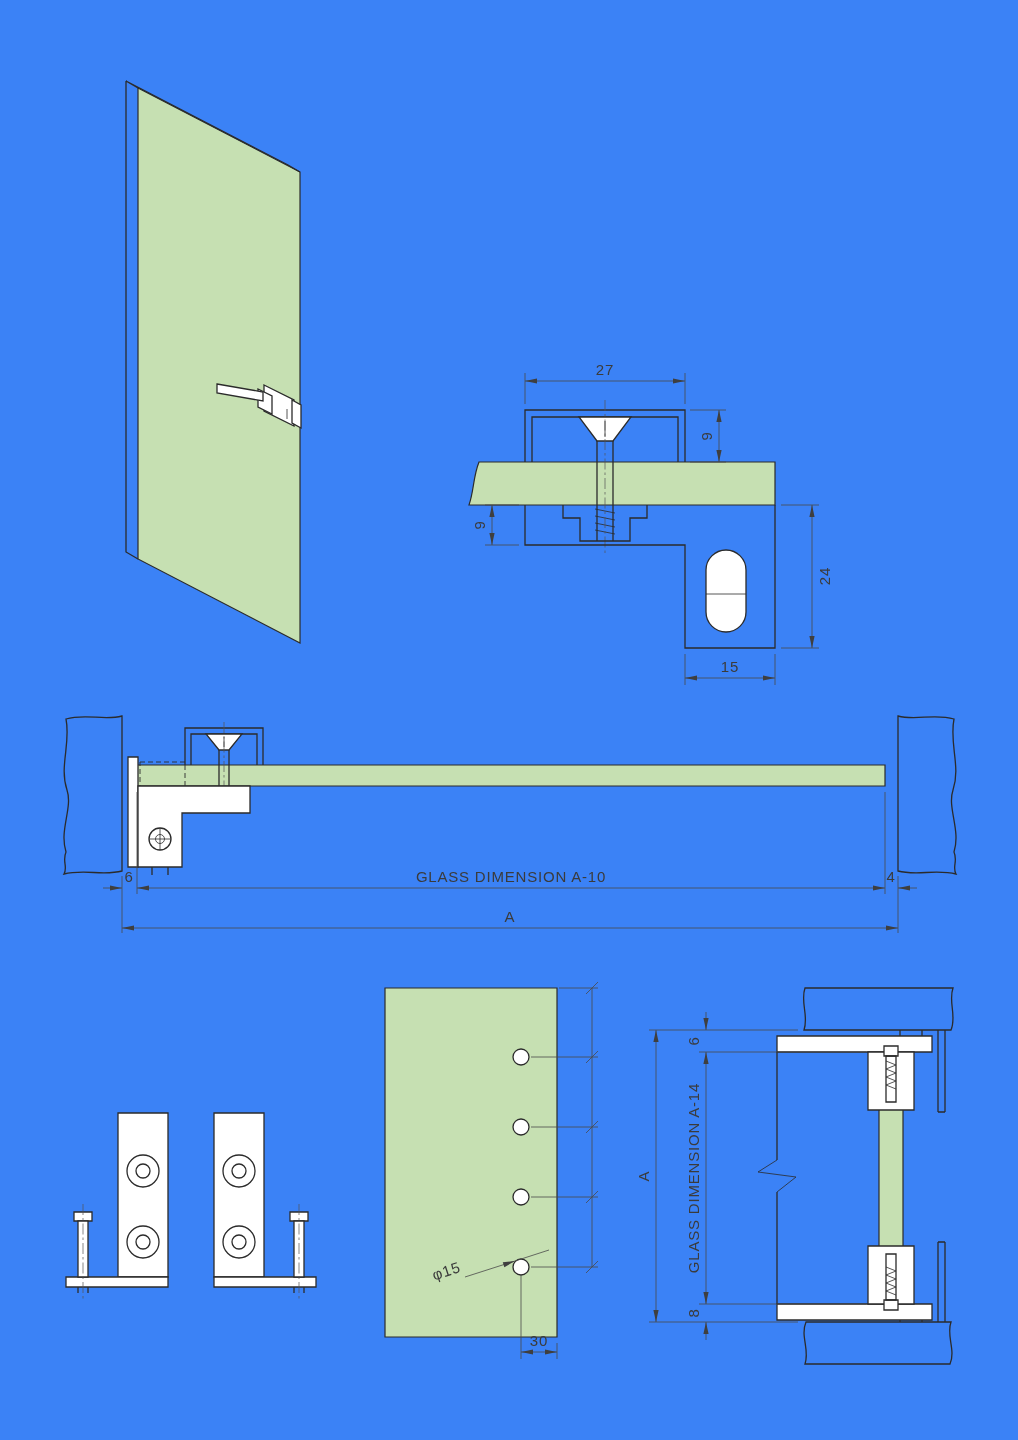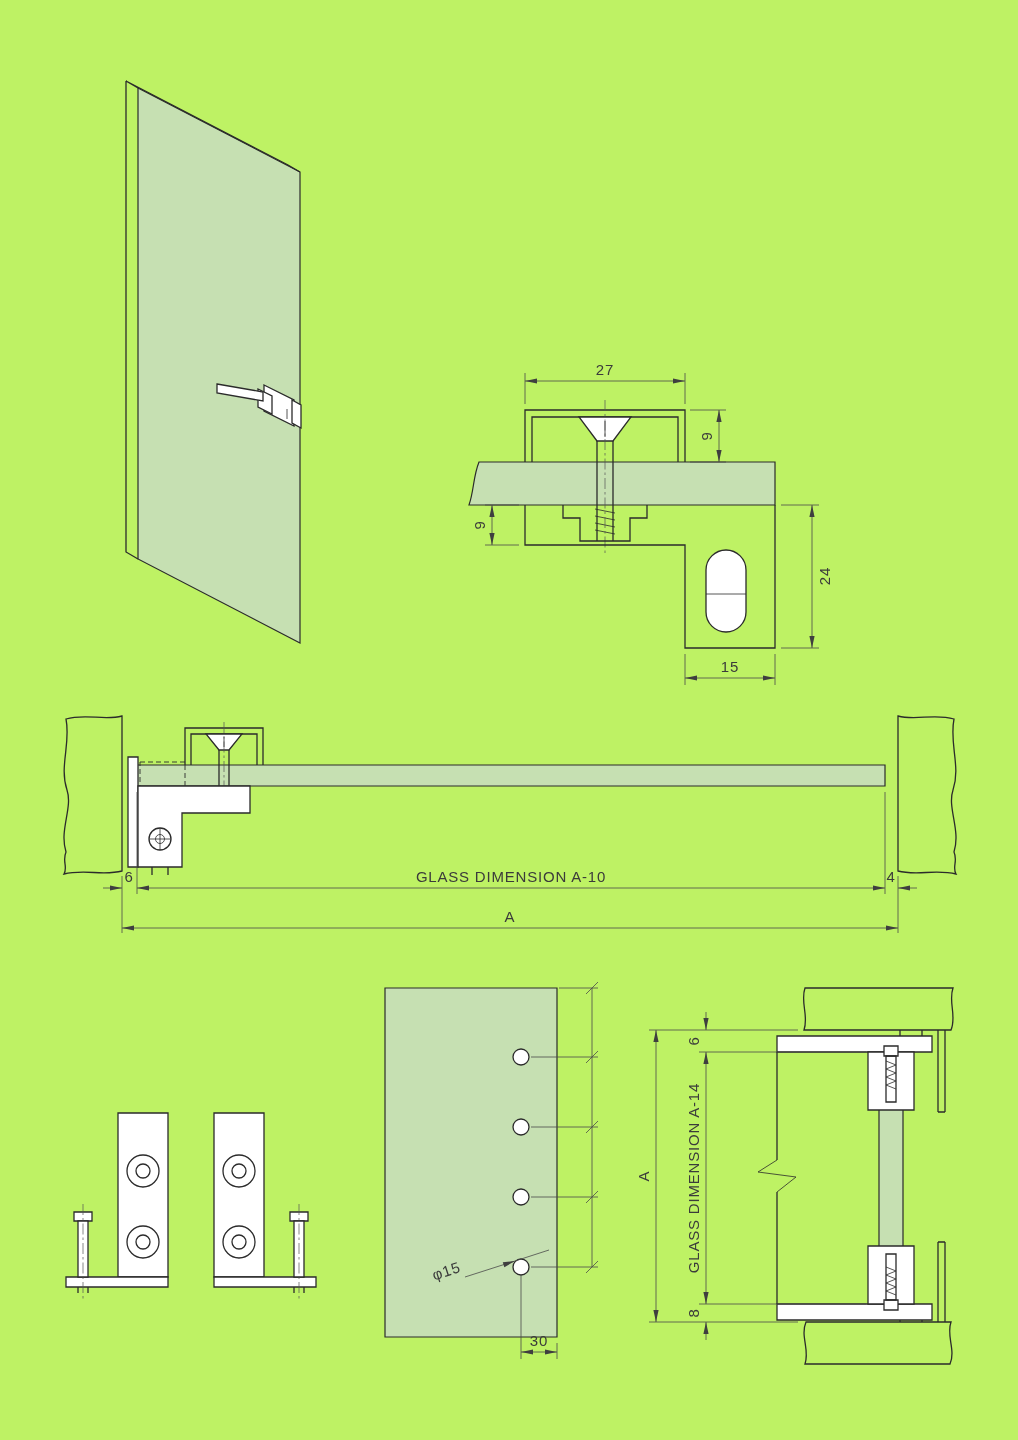--- a/index.html
+++ b/index.html
@@ -1,16 +1,16 @@
 <!DOCTYPE html>
 <html><head>
 <meta charset="utf-8">
 <style>
   html,body{margin:0;padding:0;background:#ffffff;}
-  .page{width:1018px;height:1440px;background:#bef264;position:relative;overflow:hidden;}
+  .page{width:1018px;height:1440px;background:#3b82f6;position:relative;overflow:hidden;}
   svg{display:block}
   .ln{stroke:#2b2b2b;stroke-width:1.3;fill:none;stroke-linejoin:miter;stroke-linecap:butt}
   .lt{stroke:#2b2b2b;stroke-width:0.8;fill:none}
   .wh{stroke:#2b2b2b;stroke-width:1.3;fill:#ffffff}
   .gl{stroke:#2b2b2b;stroke-width:1.2}
   .dm{stroke:#4a4a4a;stroke-width:0.8;fill:none}
   .cl{stroke:#555;stroke-width:0.7;fill:none;stroke-dasharray:11 3 2.5 3}
   .hid{stroke:#2b2b2b;stroke-width:0.9;fill:none;stroke-dasharray:5 3}
   .dim{marker-start:url(#arr);marker-end:url(#arr)}
   .de{marker-end:url(#arr)}

